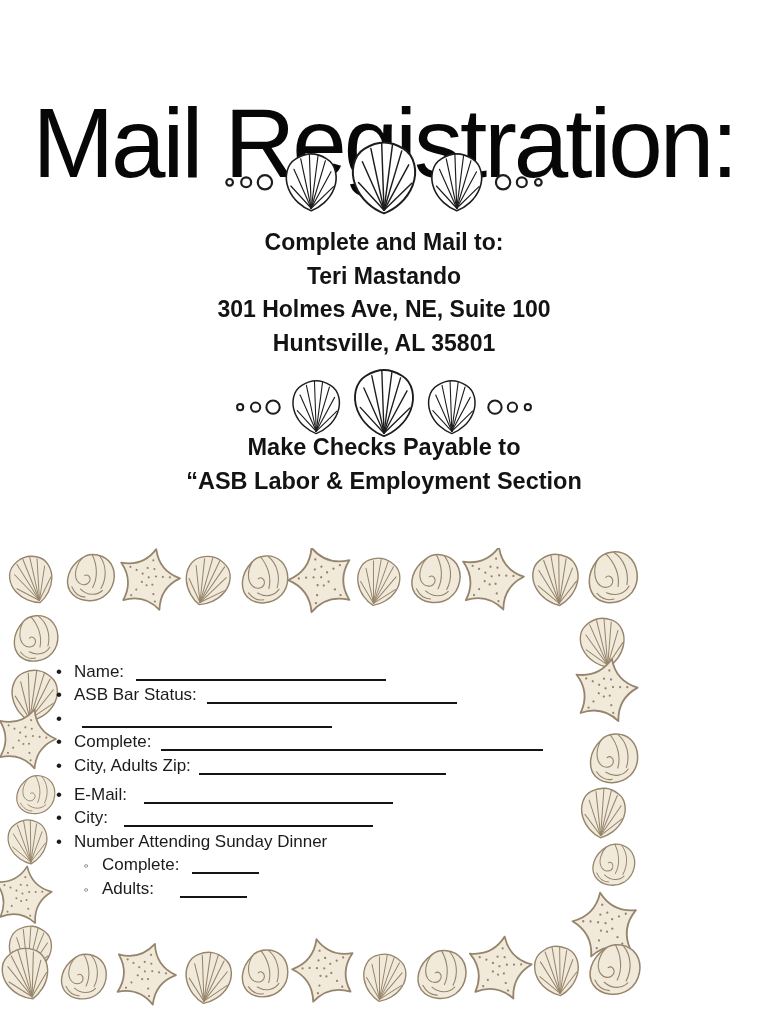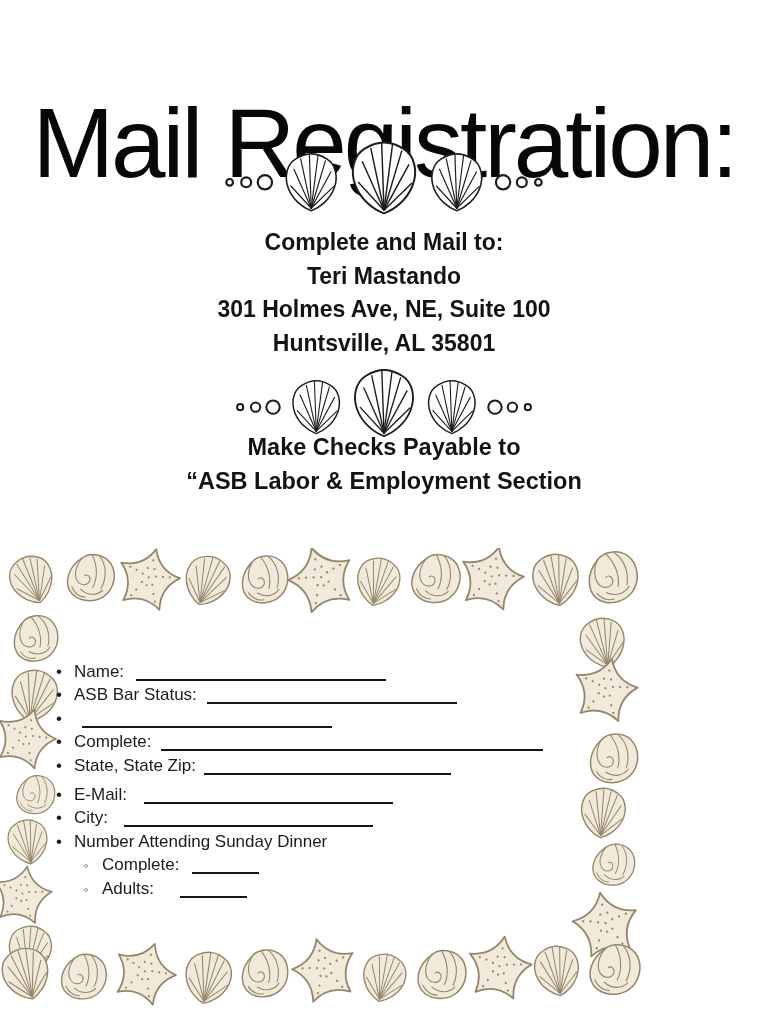--- a/index.html
+++ b/index.html
@@ -212,21 +212,21 @@
         <span class="bullet">•</span>
         <span class="blank-line" style="width:250px;margin-left:8px"></span>
       </div>
       <div class="form-row">
         <span class="bullet">•</span>
         <span>Complete:</span>
         <span class="blank-line" style="width:382px;margin-left:10px"></span>
       </div>
       <div class="form-row">
         <span class="bullet">•</span>
-        <span>State, State Zip:</span>
+        <span>City, Adults Zip:</span>
         <span class="blank-line" style="width:247px;margin-left:8px"></span>
       </div>
       <div class="form-row gap-above">
         <span class="bullet">•</span>
         <span>E-Mail:</span>
         <span class="blank-line" style="width:249px;margin-left:17px"></span>
       </div>
       <div class="form-row">
         <span class="bullet">•</span>
         <span>City:</span>

